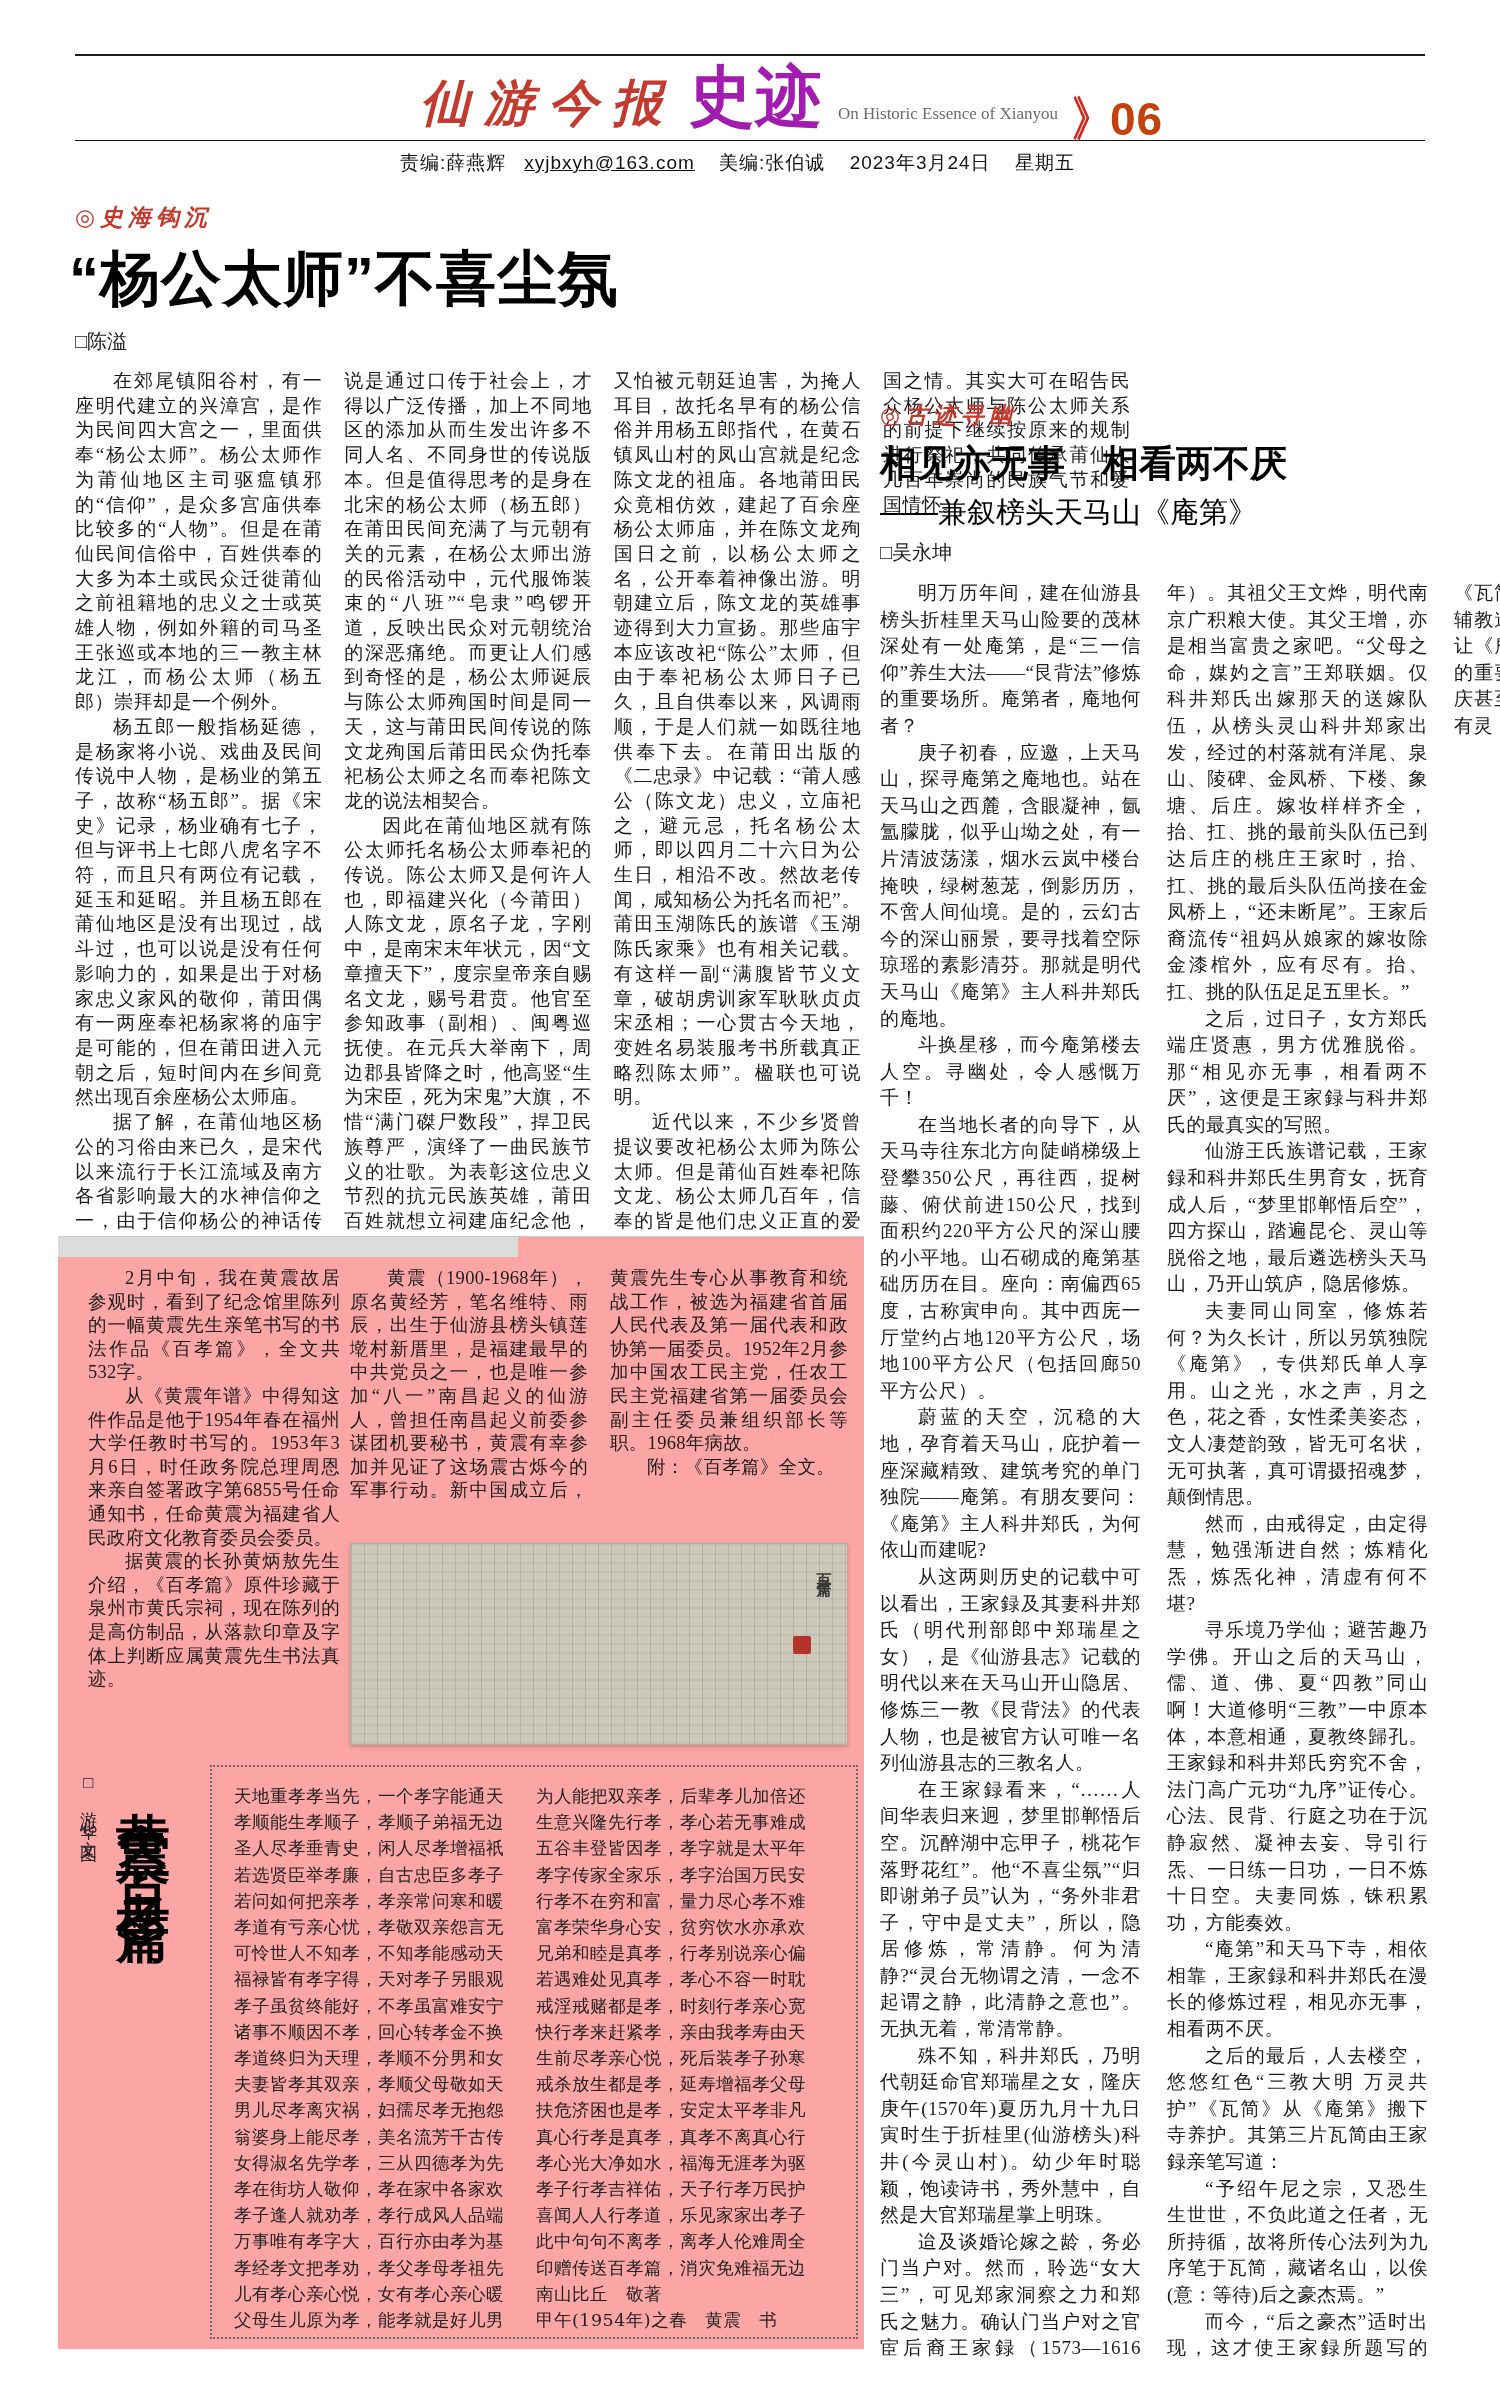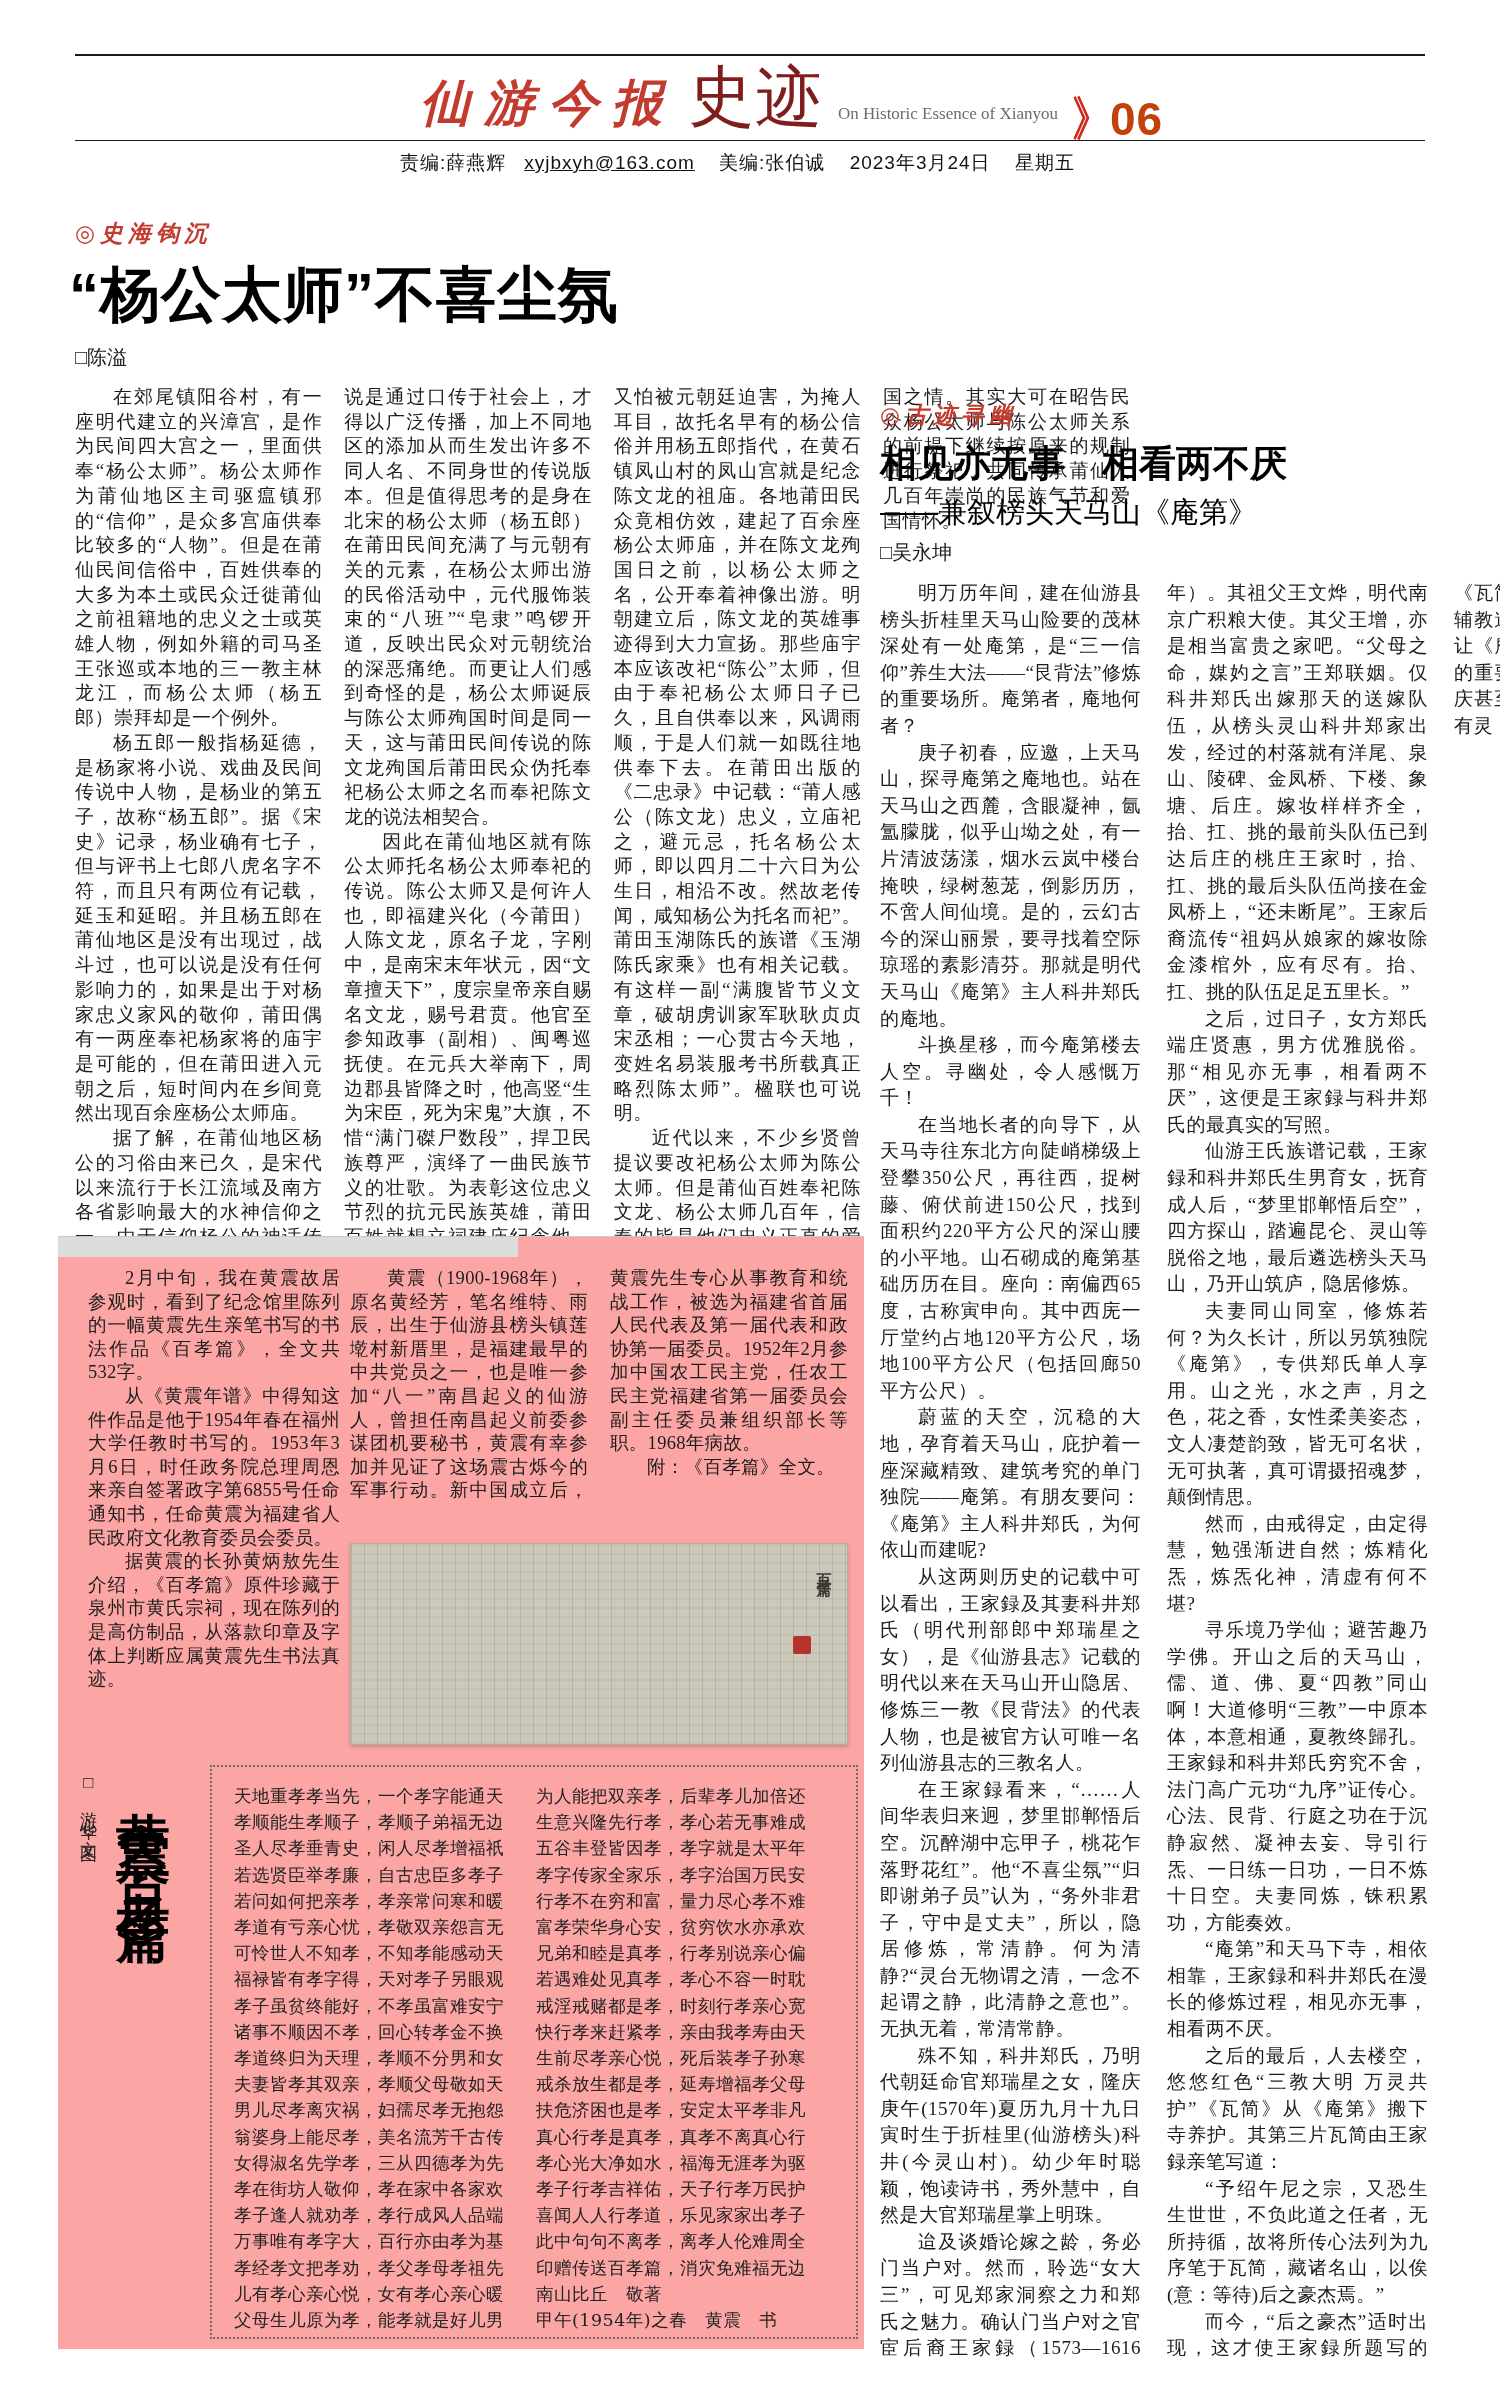--- a/index.html
+++ b/index.html
@@ -2,40 +2,40 @@
 <html><head>
 <meta charset="utf-8">
 <style>
   html,body{margin:0;padding:0;background:#ffffff;}
   .page{position:relative;width:1500px;height:2381px;background:#ffffff;overflow:hidden;
         font-family:"Liberation Serif","DejaVu Serif",serif;color:#1c1c1c;}
   .rule{position:absolute;background:#1a1a1a;}
   
   .paper-name{position:absolute;left:420px;top:70px;font-size:50px;font-weight:bold;font-style:italic;
               color:#c23b2e;letter-spacing:14px;font-family:"Liberation Serif","DejaVu Serif",serif;}
-  .section-title{position:absolute;left:688px;top:52px;font-size:66px;font-weight:normal;color:#7f1d1d;
+  .section-title{position:absolute;left:688px;top:52px;font-size:66px;font-weight:bold;color:#a21caf;
                  font-family:"Liberation Sans","DejaVu Sans",sans-serif;letter-spacing:2px;}
   .section-en{position:absolute;left:838px;top:104px;font-size:17px;color:#6b6c70;
               font-family:"Liberation Serif","DejaVu Serif",serif;}
   .pageno-wrap{position:absolute;left:1072px;top:92px;display:flex;align-items:center;}
   .pageno-arrow{color:#d2281e;font-size:38px;font-weight:bold;transform:scaleY(1.25);line-height:1;
                 font-family:"Liberation Sans","DejaVu Sans",sans-serif;}
   .pageno{font-size:46px;font-weight:bold;color:#c2410c;font-family:"Liberation Sans","DejaVu Sans",sans-serif;
           letter-spacing:1px;}
   .editor-line{position:absolute;left:400px;top:150px;font-size:19px;color:#111;
                font-family:"Liberation Sans","DejaVu Sans",sans-serif;letter-spacing:1px;}
   .editor-line span{margin-right:18px;}
   .email{text-decoration:underline;color:#111;}
   
   .tag{font-size:23px;color:#c23b2e;font-style:italic;font-weight:bold;letter-spacing:5px;
        font-family:"Liberation Serif","DejaVu Serif",serif;}
   .byline{font-size:20px;color:#1c1c1c;font-family:"Liberation Sans","DejaVu Sans",sans-serif;}
   .bodycols p{margin:0;text-indent:2em;text-align:justify;}
   
-  .main-art{position:absolute;left:75px;top:218px;width:786px;}
+  .main-art{position:absolute;left:75px;top:202px;width:786px;}
   .main-title{font-size:60px;font-weight:bold;color:#000;margin:6px 0 8px -6px;letter-spacing:1px;
               font-family:"Liberation Sans","DejaVu Sans",sans-serif;white-space:nowrap;}
   .main-body{margin-top:14px;height:866px;column-count:3;column-gap:22px;
              font-size:19px;line-height:24.7px;letter-spacing:.5px;}
   
   .right-art{position:absolute;left:880px;top:400px;width:548px;}
   .right-title{font-size:37px;font-weight:bold;color:#000;margin:8px 0 4px 0;
                font-family:"Liberation Sans","DejaVu Sans",sans-serif;white-space:nowrap;}
   .right-sub{font-size:29px;color:#000;margin:2px 0 6px 0;
              font-family:"Liberation Sans","DejaVu Sans",sans-serif;white-space:nowrap;}

